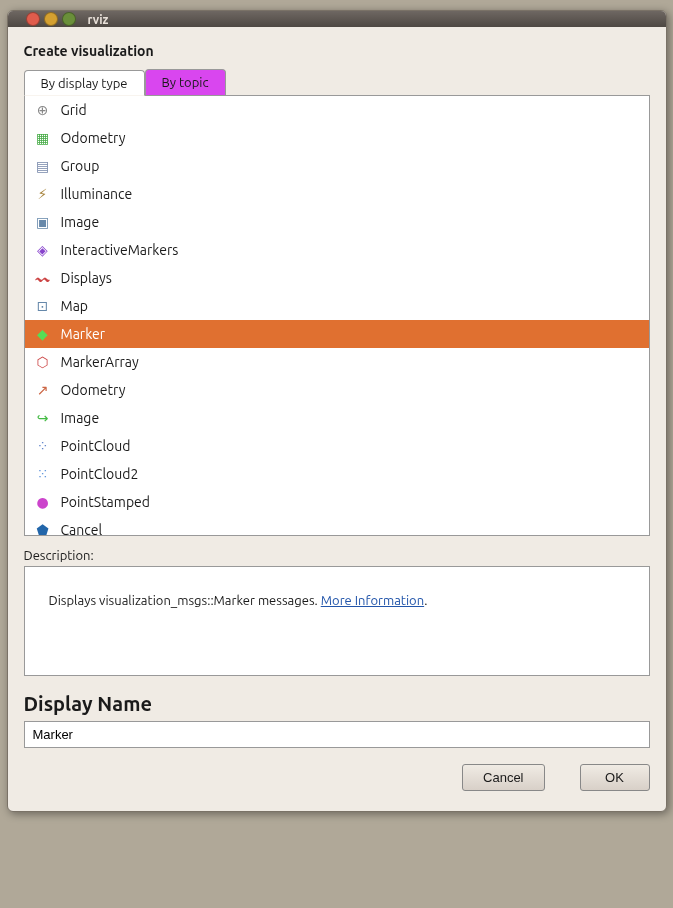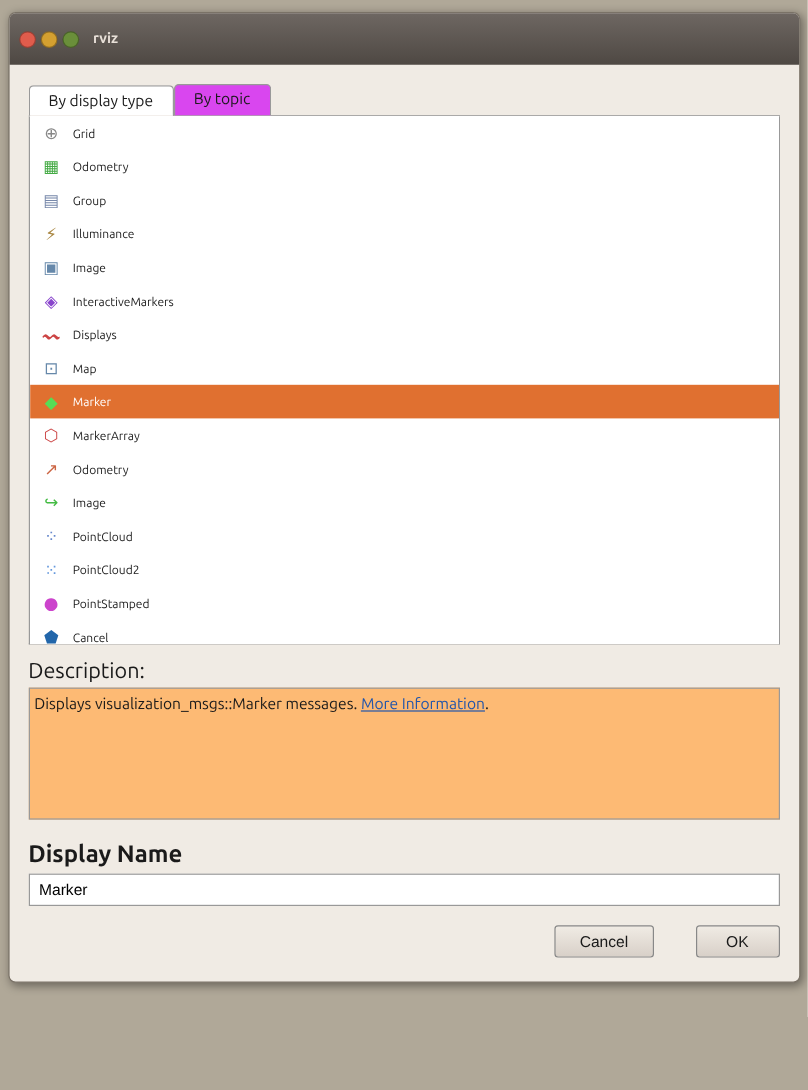--- a/index.html
+++ b/index.html
@@ -21,24 +21,24 @@
       margin: 10px auto;
       background: #f0ebe4;
       border: 1px solid #7a7267;
       border-radius: 6px;
       box-shadow: 2px 2px 8px rgba(0,0,0,0.4);
     }
 
     .titlebar {
       background: linear-gradient(to bottom, #6e6762, #4e4843);
       border-radius: 5px 5px 0 0;
-      height: 43px;
+      height: 16px;
       display: flex;
       align-items: center;
-      padding: 0 8px;
+      padding: 0 18px;
       gap: 6px;
     }
 
     .titlebar-controls {
       display: flex;
       gap: 4px;
       align-items: center;
     }
 
     .titlebar-btn {
@@ -124,42 +124,42 @@
       width: 20px;
       height: 20px;
       display: flex;
       align-items: center;
       justify-content: center;
       font-size: 14px;
       flex-shrink: 0;
     }
 
     .item-label {
-      font-size: 10px;
+      font-size: 14px;
     }
 
     .list-item.selected .item-label {
       color: #ffffff;
     }
 
     .description-section {
       margin-top: 12px;
     }
 
     .description-label {
-      font-size: 18px;
+      font-size: 13px;
       margin-bottom: 4px;
       color: #1a1a1a;
     }
 
     .description-box {
       border: 1px solid #999;
-      background: #fdba74;
+      background: #ffffff;
       min-height: 110px;
-      padding: 4px;
+      padding: 24px;
       font-size: 13px;
       color: #1a1a1a;
       line-height: 1.5;
     }
 
     .description-box a {
       color: #2255aa;
       text-decoration: underline;
     }
 
@@ -239,20 +239,21 @@
   <div class="titlebar">
     <div class="titlebar-controls">
       <div class="titlebar-btn btn-close"></div>
       <div class="titlebar-btn btn-min"></div>
       <div class="titlebar-btn btn-max"></div>
     </div>
     <span class="titlebar-title">rviz</span>
   </div>
 
   <div class="window-content">
+    <div class="section-title">Create visualization</div>
 
     <div class="tabs">
       <div class="tab active">
         <span>By display type</span>
       </div>
       <div class="tab">
         <span>By topic</span>
       </div>
     </div>
 

